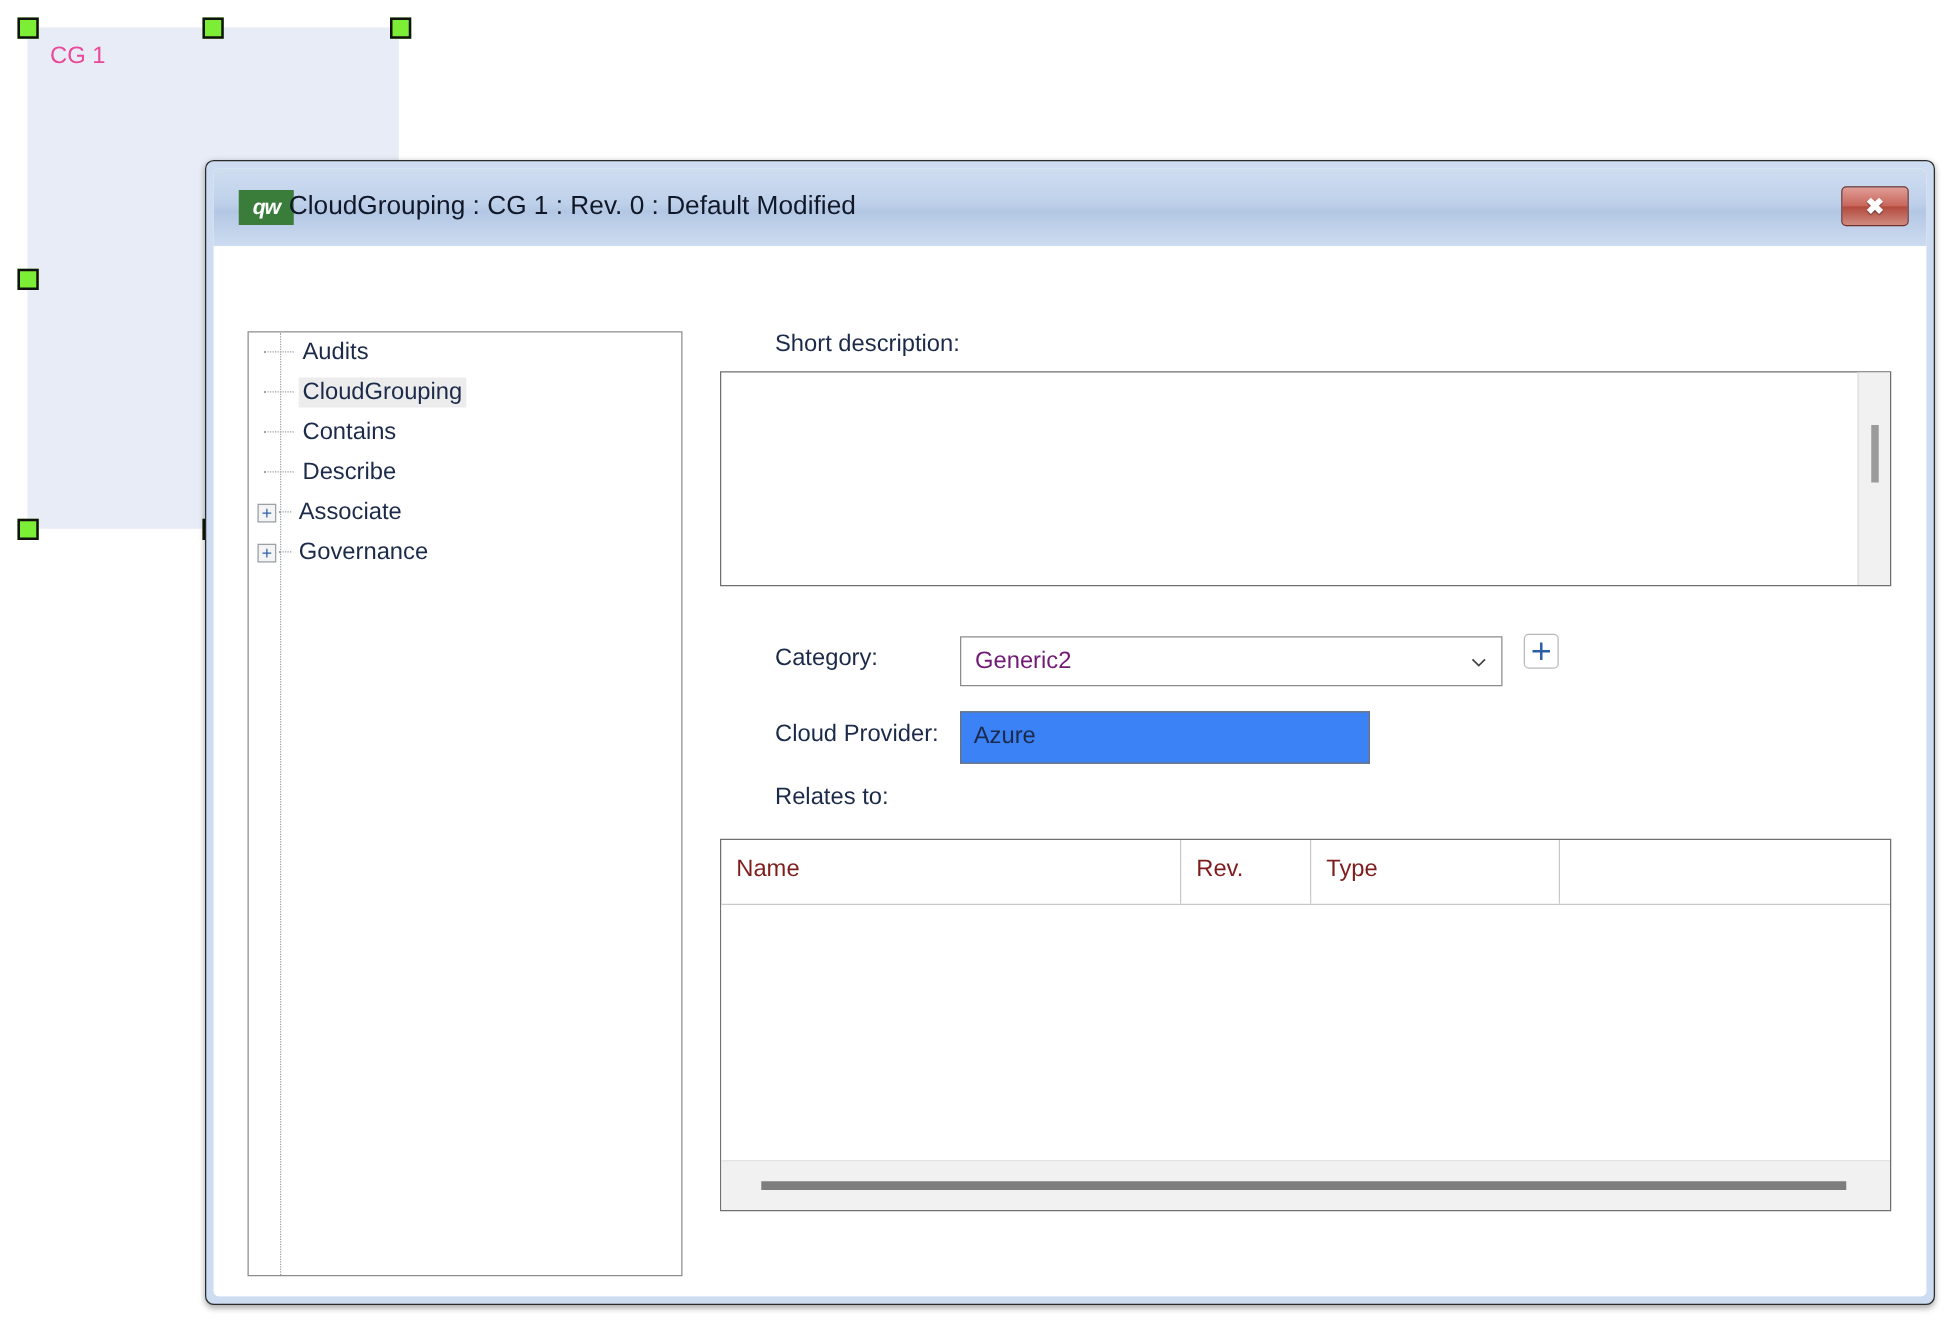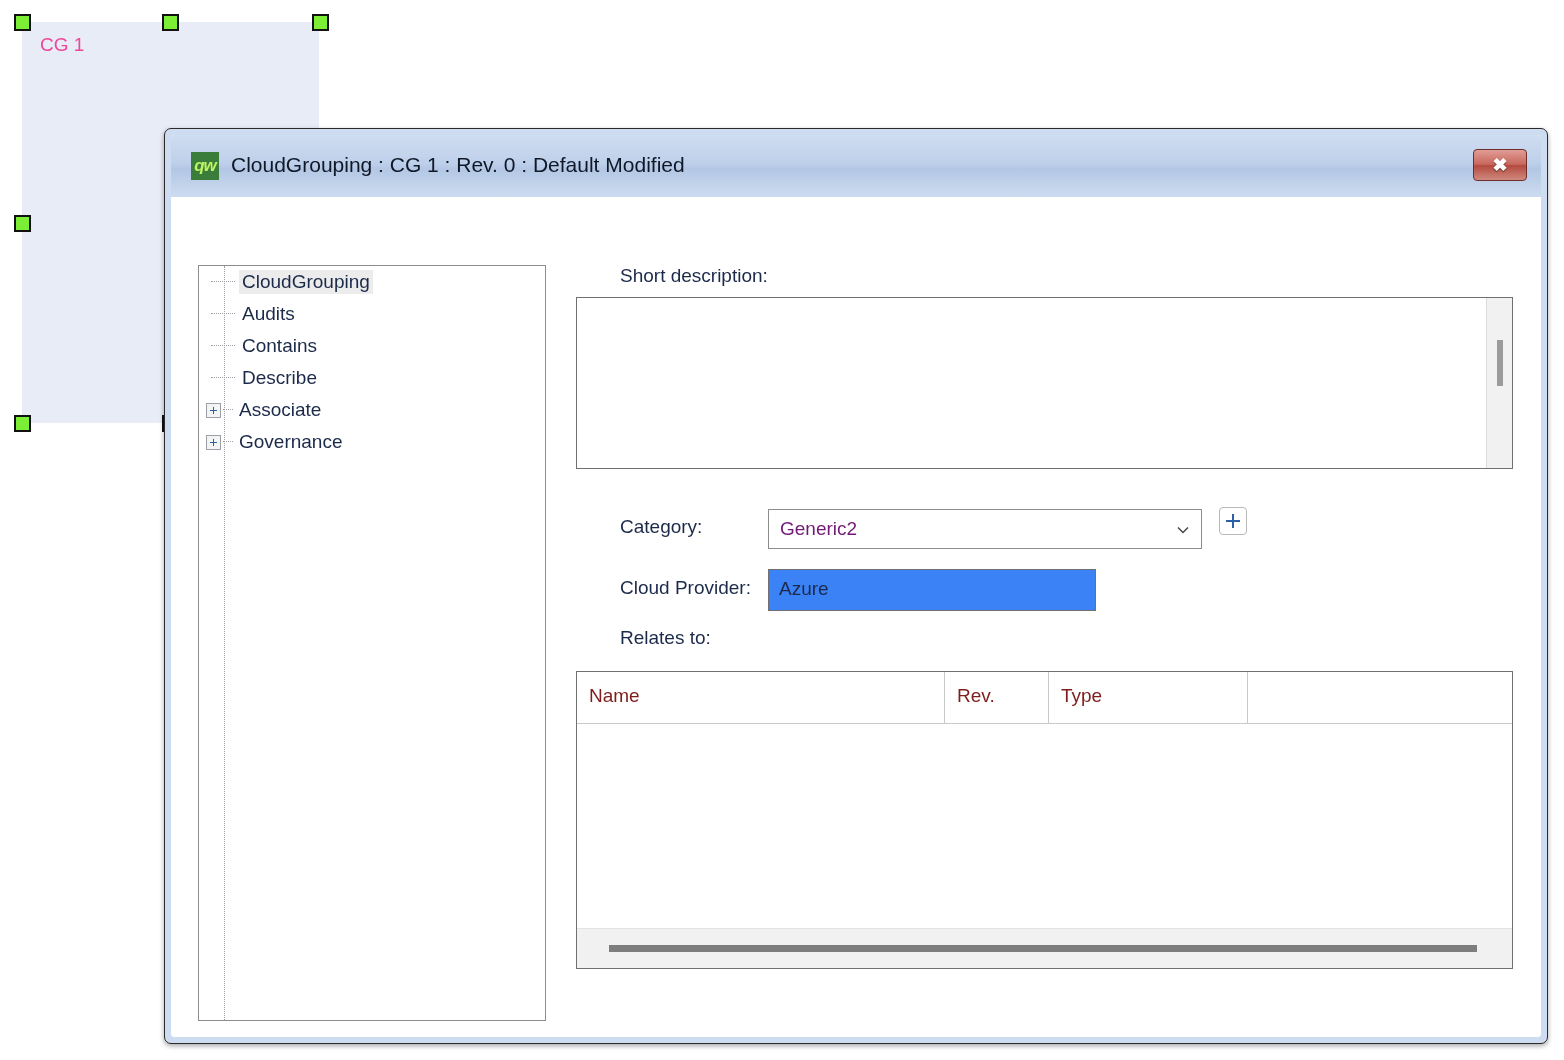--- a/index.html
+++ b/index.html
@@ -76,24 +76,24 @@
     width: 100%;
     height: 62px;
     background: linear-gradient(to bottom, #cfddf0 0%, #bed0ea 45%, #b3c7e4 55%, #cddcf0 100%);
     border-radius: 4px 4px 0 0;
     box-sizing: border-box;
   }
   .app-icon {
     position: absolute;
     left: 20px;
     top: 17px;
-    width: 28px;
+    width: 44px;
     height: 28px;
     background: #3a7d3a;
-    color: #bef264;
+    color: #ffffff;
     font-size: 17px;
     font-weight: bold;
     font-style: italic;
     line-height: 28px;
     text-align: center;
     letter-spacing: -1px;
     box-sizing: border-box;
   }
   .title-text {
     position: absolute;
@@ -446,28 +446,28 @@
       <div class="close-button">
         <div class="close-glyph">✖</div>
       </div>
     </div>
 
     <div class="dialog-body">
 
       <div class="tree-panel">
         <div class="tree-guide"></div>
 
+        <div class="tree-row">
+          <span class="tree-dash"></span>
+          <span class="tree-label">Audits</span>
+        </div>
+
         <div class="tree-row selected">
           <span class="tree-dash"></span>
           <span class="tree-label">CloudGrouping</span>
-        </div>
-
-        <div class="tree-row">
-          <span class="tree-dash"></span>
-          <span class="tree-label">Audits</span>
         </div>
 
         <div class="tree-row">
           <span class="tree-dash"></span>
           <span class="tree-label">Contains</span>
         </div>
 
         <div class="tree-row">
           <span class="tree-dash"></span>
           <span class="tree-label">Describe</span>

